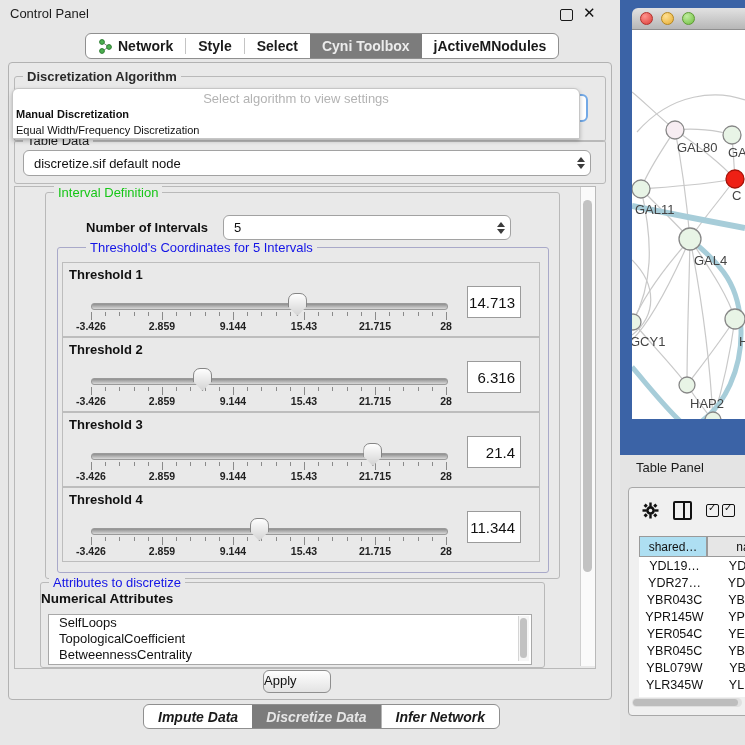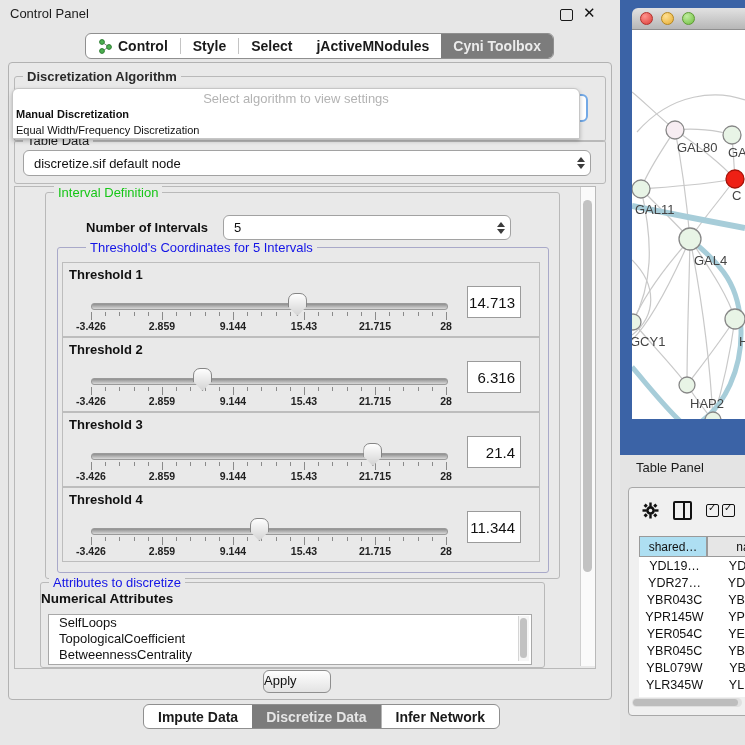--- a/index.html
+++ b/index.html
@@ -67,21 +67,21 @@
 
   
   .attr-list{left:48px;top:614px;width:482px;height:49px;background:#fff;border:1px solid #a8a8a8;overflow:hidden;}
   .attr-item{padding-left:10px;font-size:13px;line-height:16px;color:#111;}
 
   .apply-btn{left:263px;top:670px;width:66px;height:21px;background:linear-gradient(#fefefe,#e3e3e3);
              border:1px solid #8f8f8f;border-radius:6px;font-size:13px;line-height:20px;color:#111;}
 
   
   .btabs{left:143px;top:704px;height:23px;display:flex;background:#fff;border:1px solid #8f8f8f;border-radius:6px;overflow:hidden;}
-  .btab{display:flex;align-items:center;padding:0 14px;font-size:14px;font-weight:bold;color:#1a1a1a;border-left:1px solid #b5b5b5;}
+  .btab{display:flex;align-items:center;padding:0 14px;font-size:14px;font-weight:bold;color:#1a1a1a;border-left:1px solid #b5b5b5;font-style:italic;}
   .btab:first-child{border-left:none;}
   .btab.sel{background:#7c7c7c;color:#e6e6e6;border-left:none;}
 
   
   .net-panel{left:620px;top:0;width:125px;height:455px;background:#3b63a6;}
   .net-titlebar{left:12px;top:8px;width:113px;height:22px;background:linear-gradient(#e2e2e2,#b7b7b7);
                 border-radius:6px 0 0 0;border-bottom:1px solid #8f8f8f;display:flex;align-items:center;gap:8px;padding-left:8px;box-sizing:border-box;}
   .light{width:13px;height:13px;border-radius:50%;box-sizing:border-box;}
   .light.red{background:radial-gradient(circle at 35% 30%,#ff938d,#dc3d38);border:1px solid #b2302c;}
   .light.yellow{background:radial-gradient(circle at 35% 30%,#ffe093,#e6ad33);border:1px solid #b5871f;}
@@ -120,35 +120,35 @@
 
   <div class="abs tabbar" id="top-tabbar">
       <div class="tabseg">
         <svg width="15" height="15" style="margin-right: 5px;">
           <line x1="4" y1="3" x2="11" y2="8" stroke="#8a8a8a"></line>
           <line x1="4" y1="12" x2="11" y2="8" stroke="#8a8a8a"></line>
           <circle cx="4" cy="3" r="2.4" fill="#4caf50" stroke="#2d7d32"></circle>
           <circle cx="4" cy="12" r="2.4" fill="#4caf50" stroke="#2d7d32"></circle>
           <circle cx="11" cy="8" r="2.4" fill="#4caf50" stroke="#2d7d32"></circle>
         </svg>
-        <span>Control</span>
+        <span>Network</span>
       </div>
       <div class="tabsep"></div>
       <div class="tabseg">
         <span>Style</span>
       </div>
       <div class="tabsep"></div>
       <div class="tabseg">
         <span>Select</span>
       </div>
+      <div class="tabseg sel">
+        <span>Cyni Toolbox</span>
+      </div>
       <div class="tabseg">
         <span>jActiveMNodules</span>
-      </div>
-      <div class="tabseg sel">
-        <span>Cyni Toolbox</span>
       </div>
     </div>
 
   <div class="abs outer-panel"></div>
 
   <div class="abs titled" style="left:14px;top:76px;width:590px;height:64px;">
     <div class="gtitle plain">Discretization Algorithm</div>
   </div>
   <div class="abs focus-frag"></div>
 

